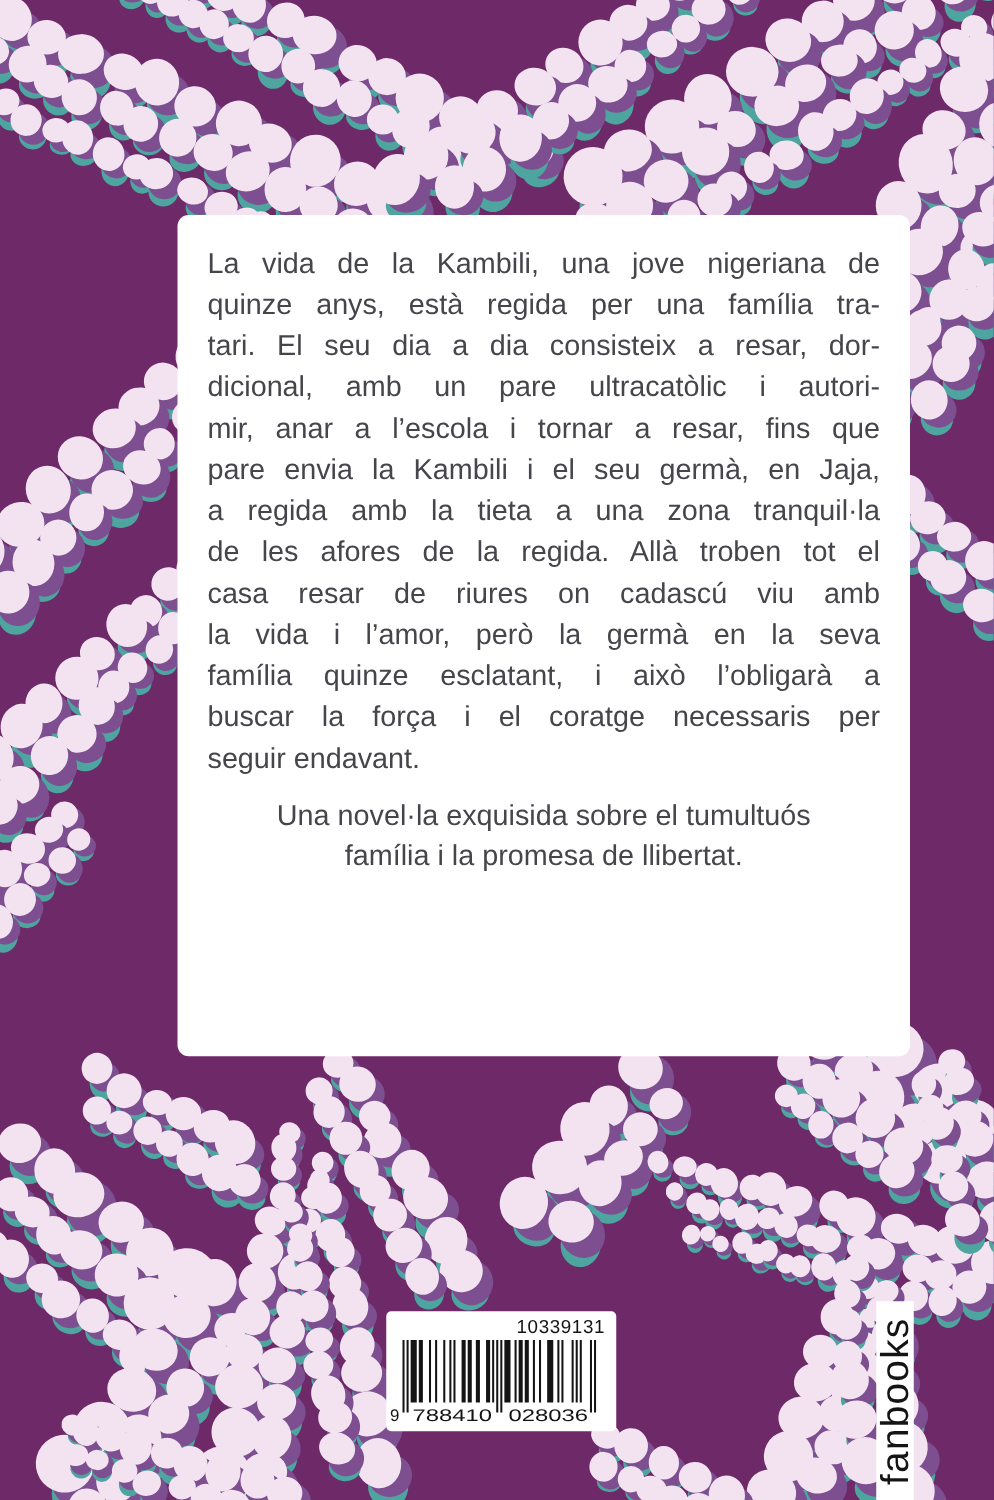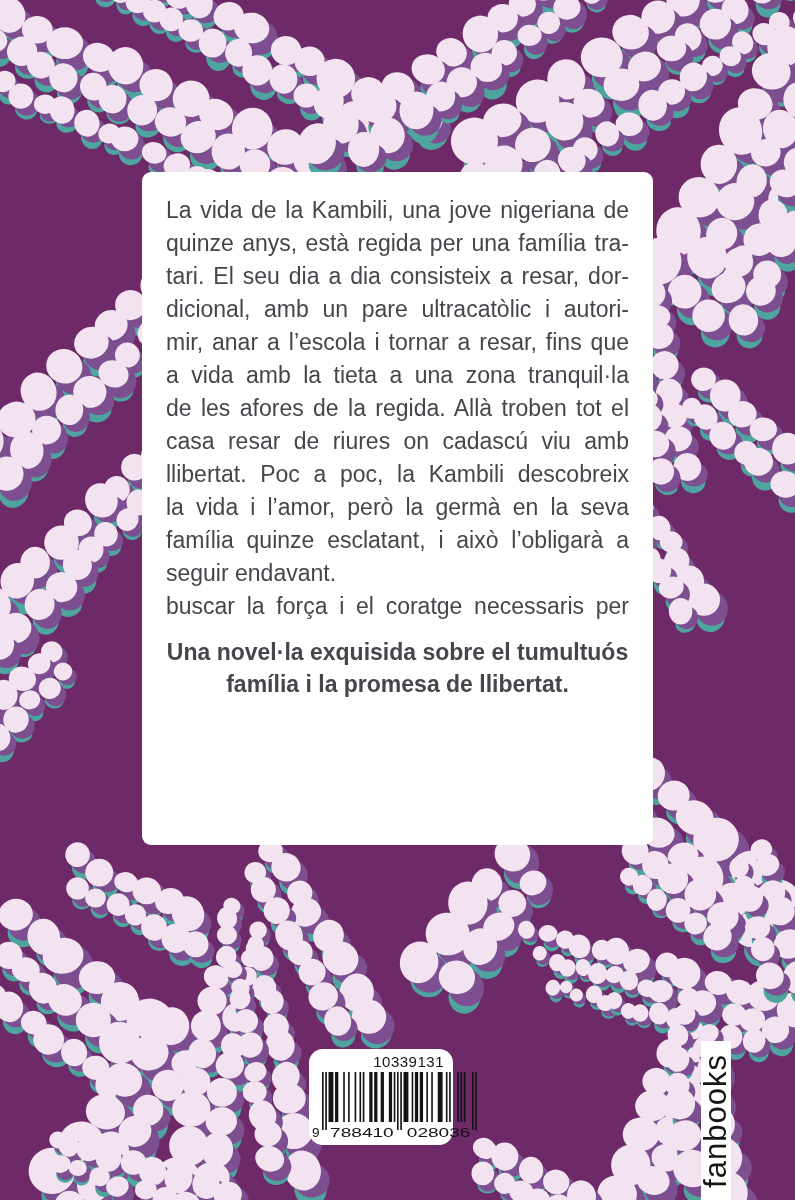--- a/index.html
+++ b/index.html
@@ -6,32 +6,32 @@
     --bg:#6e2968; --panel:#ffffff; --text:#46454b; --ink:#141414;
   }
   html,body{margin:0;padding:0;}
   body{
     width:795px;height:1200px;overflow:hidden;position:relative;
     background:var(--bg);
     font-family:"Liberation Sans",sans-serif;
   }
   #pattern{position:absolute;left:0;top:0;width:795px;height:1200px;display:block;}
   .panel{
-    position:absolute;left:142px;top:172px;width:511px;height:673px;
+    position:absolute;left:142px;top:172px;width:586px;height:673px;
     background:var(--panel);border-radius:9px;box-sizing:border-box;
     padding:22px 24px 0 24px;color:var(--text);
   }
   .synopsis{margin:0;font-size:23px;line-height:33px;}
   .synopsis .line{width:100%;text-align:justify;text-align-last:justify;white-space:nowrap;}
   .synopsis .line.last{text-align-last:left;}
-  .tagline{margin:14px 0 0 0;font-weight:bold;font-size:23px;line-height:31.5px;}
+  .tagline{margin:14px 0 0 0;font-weight:normal;font-size:23px;line-height:31.5px;}
   .tagline .line{text-align:center;white-space:nowrap;}
   .barcode-box{
-    position:absolute;left:309px;top:1049px;width:144px;height:96px;
-    background:var(--panel);border-radius:14px;
+    position:absolute;left:309px;top:1049px;width:184px;height:96px;
+    background:var(--panel);border-radius:4px;
   }
   .barcode-number{
     position:absolute;top:4px;right:9px;font-size:15px;letter-spacing:.5px;
     color:var(--ink);font-family:"Liberation Sans",sans-serif;
   }
   #barcode-svg{position:absolute;left:0;top:0;display:block;}
   .publisher-strip{
     position:absolute;left:701px;top:1041px;width:30px;height:159px;
     background:var(--panel);
   }
@@ -1563,28 +1563,28 @@
     <ellipse cx="559.2" cy="1209.9" rx="14.6" ry="15.6" fill="#f3e3f0" transform="rotate(-10.6 559.2 1209.9)"></ellipse>
   </svg>
 
 <div class="panel">
   <div class="synopsis" id="synopsis">
       <div class="line">La vida de la Kambili, una jove nigeriana de</div>
       <div class="line">quinze anys, està regida per una família tra-</div>
       <div class="line">tari. El seu dia a dia consisteix a resar, dor-</div>
       <div class="line">dicional, amb un pare ultracatòlic i autori-</div>
       <div class="line">mir, anar a l’escola i tornar a resar, fins que</div>
-      <div class="line">a vida amb la tieta a una zona tranquil·la</div>
+      <div class="line">pare envia la Kambili i el seu germà, en Jaja,</div>
+      <div class="line">a regida amb la tieta a una zona tranquil·la</div>
       <div class="line">de les afores de la regida. Allà troben tot el</div>
       <div class="line">casa resar de riures on cadascú viu amb</div>
-      <div class="line">llibertat. Poc a poc, la Kambili descobreix</div>
       <div class="line">la vida i l’amor, però la germà en la seva</div>
       <div class="line">família quinze esclatant, i això l’obligarà a</div>
+      <div class="line">buscar la força i el coratge necessaris per</div>
       <div class="line last">seguir endavant.</div>
-      <div class="line">buscar la força i el coratge necessaris per</div>
     </div>
   <div class="tagline" id="tagline">
       <div class="line">Una novel·la exquisida sobre el tumultuós</div>
       <div class="line">família i la promesa de llibertat.</div>
     </div>
 </div>
 
 <div class="barcode-box">
   <div class="barcode-number">10339131</div>
   <svg id="barcode-svg" width="180" height="96" viewBox="0 0 180 96" xmlns="http://www.w3.org/2000/svg">

